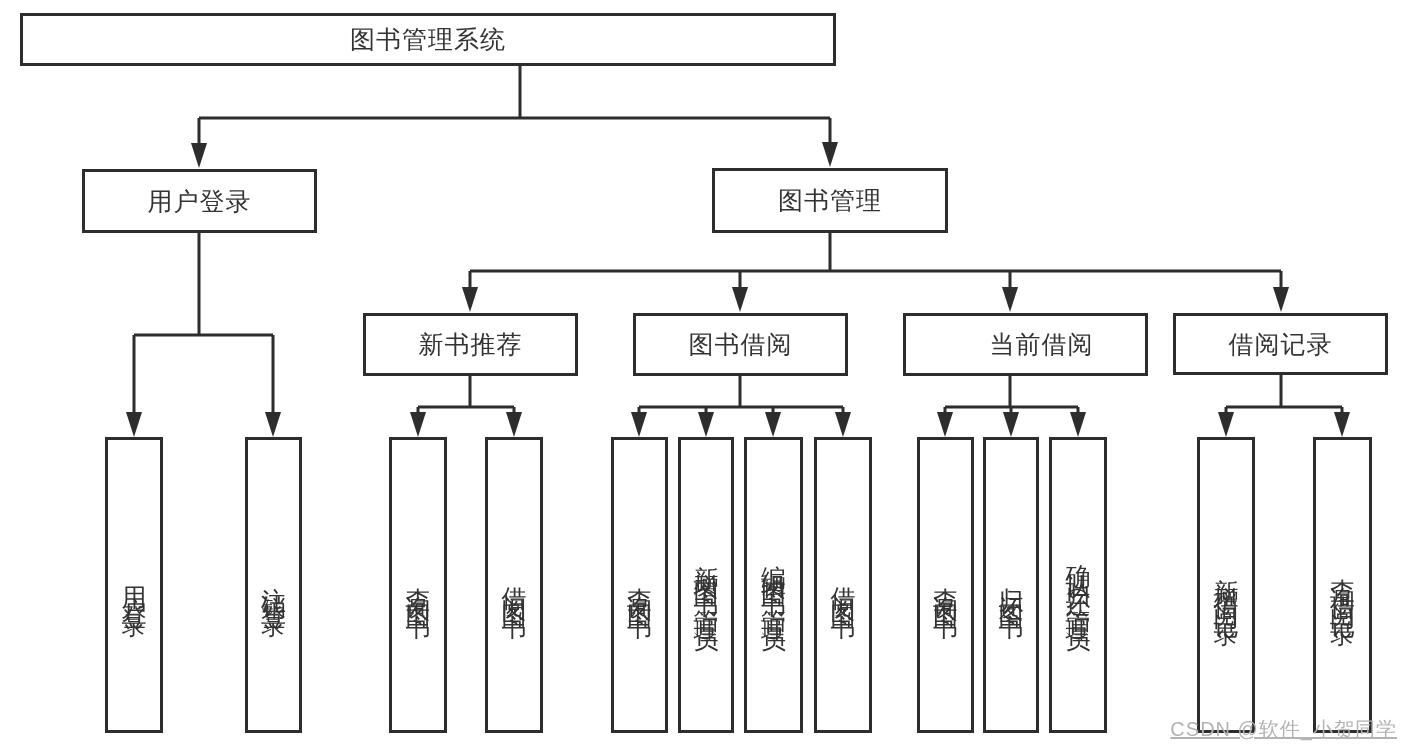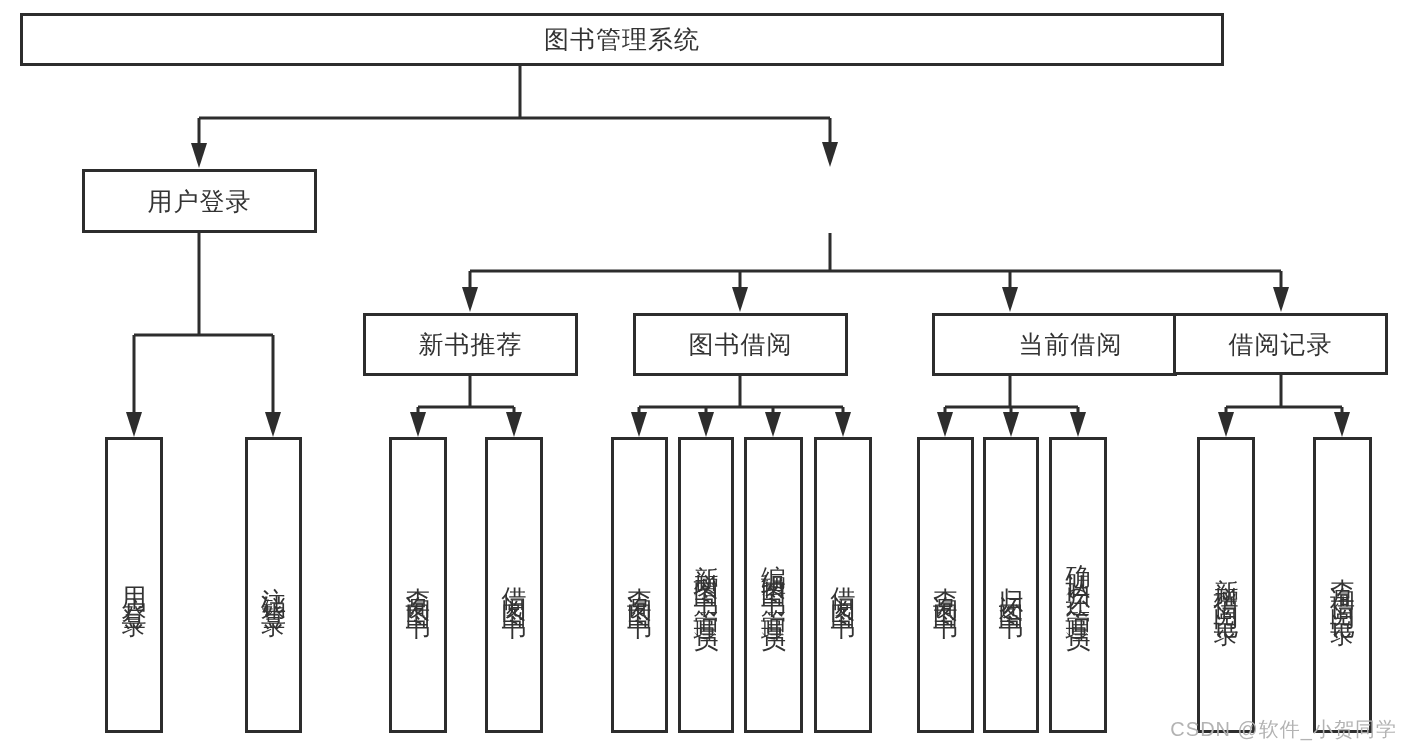--- a/index.html
+++ b/index.html
@@ -35,26 +35,26 @@
   }
   .leaf .vlabel {
     writing-mode: vertical-rl;
     text-orientation: mixed;
     font-size: 25px;
     letter-spacing: 9px;
     color: #333333;
     line-height: 1;
   }
   
-  #root-box   { left: 20px;   top: 13px;  width: 1204px; height: 53px; }
+  #root-box   { left: 20px;   top: 13px;  width: 816px; height: 53px; }
   #l2-user    { left: 82px;   top: 169px; width: 235px;  height: 64px; }
   #l2-book    { left: 712px;  top: 168px; width: 236px;  height: 65px; }
   #l3-newbook { left: 363px;  top: 313px; width: 215px;  height: 63px; }
   #l3-borrow  { left: 633px;  top: 313px; width: 215px;  height: 63px; }
-  #l3-current { left: 932px;  top: 313px; width: 245px;  height: 63px; padding-left: 32px; }
+  #l3-current { left: 903px;  top: 313px; width: 245px;  height: 63px; padding-left: 32px; }
   #l3-record  { left: 1173px; top: 313px; width: 215px;  height: 62px; }
   .leaf { top: 437px; height: 296px; }
   #lf-user-login      { left: 105px;  width: 58px; }
   #lf-logout          { left: 245px;  width: 57px; }
   #lf-query-book-1    { left: 389px;  width: 58px; }
   #lf-borrow-book-1   { left: 485px;  width: 58px; }
   #lf-query-book-2    { left: 611px;  width: 57px; }
   #lf-add-book        { left: 678px;  width: 56px; }
   #lf-edit-book       { left: 744px;  width: 59px; }
   #lf-borrow-book-2   { left: 814px;  width: 58px; }
@@ -64,20 +64,21 @@
   #lf-add-record      { left: 1197px; width: 58px; }
   #lf-query-record    { left: 1313px; width: 59px; }
   #watermark {
     position: absolute;
     right: 8px;
     bottom: 4px;
     font-size: 20px;
     color: #b3b3b3;
     letter-spacing: 1px;
     white-space: nowrap;
+    text-decoration: underline;
   }
 </style>
 </head>
 <body>
 
 <div id="canvas">
 
   <svg id="connectors" viewBox="0 0 1405 747" xmlns="http://www.w3.org/2000/svg">
     <g stroke="#2d2d2d" stroke-width="3" fill="none">
       <path d="M520 66 V118 M199 118 H830 M199 118 V146 M830 118 V145
@@ -110,20 +111,23 @@
       <polygon points="1334,412 1350,412 1342,437"></polygon>
     </g>
   </svg>
 
   <div class="box" id="root-box">
     <span class="hlabel">图书管理系统</span>
   </div>
 
   <div class="box" id="l2-user">
     <span class="hlabel">用户登录</span>
+  </div>
+  <div class="box" id="l2-book">
+    <span class="hlabel">图书管理</span>
   </div>
 
   <div class="box" id="l3-borrow">
     <span class="hlabel">图书借阅</span>
   </div>
   <div class="box" id="l3-newbook">
     <span class="hlabel">新书推荐</span>
   </div>
   <div class="box" id="l3-current">
     <span class="hlabel">当前借阅</span>

